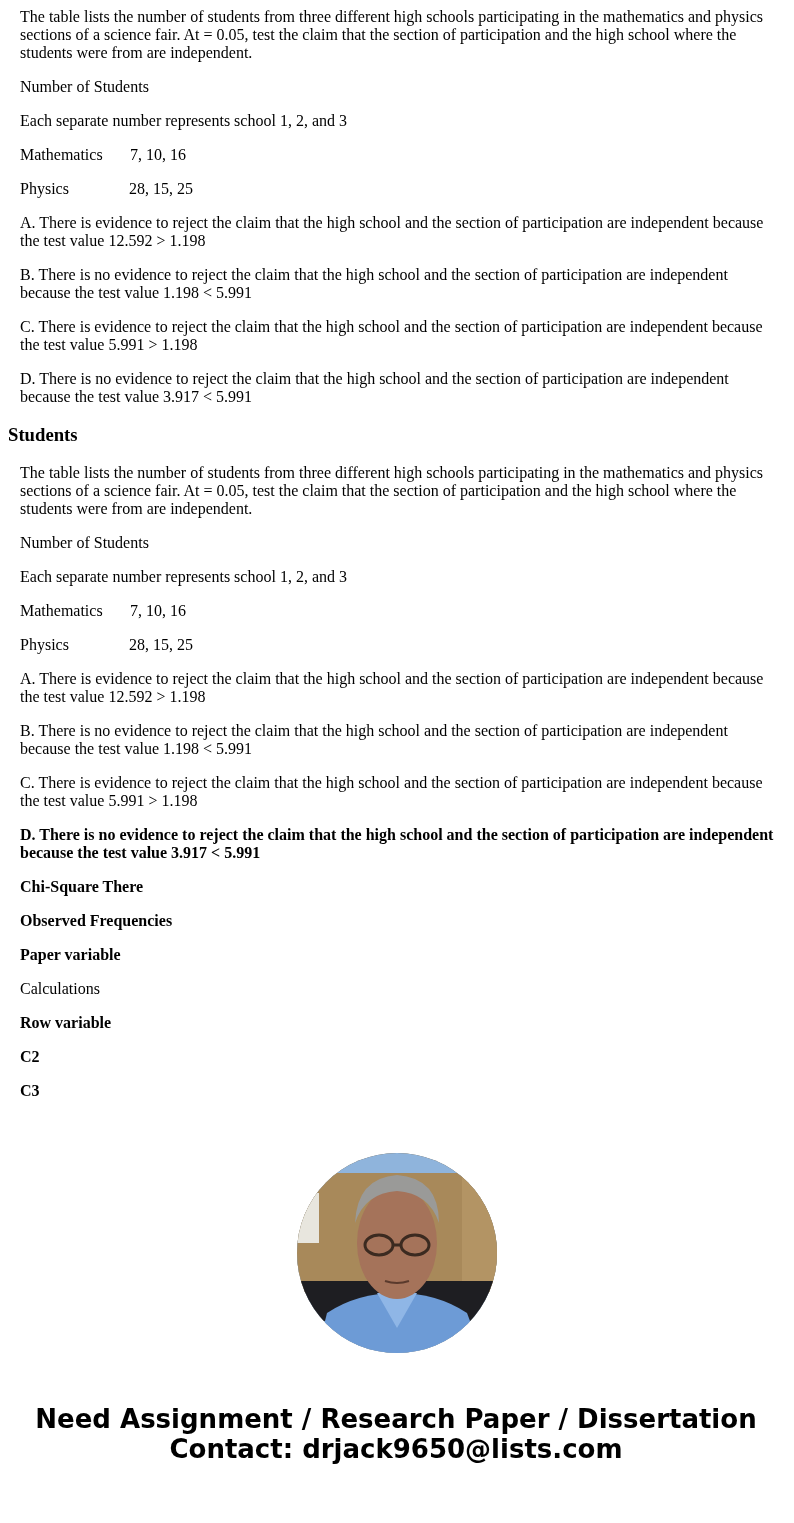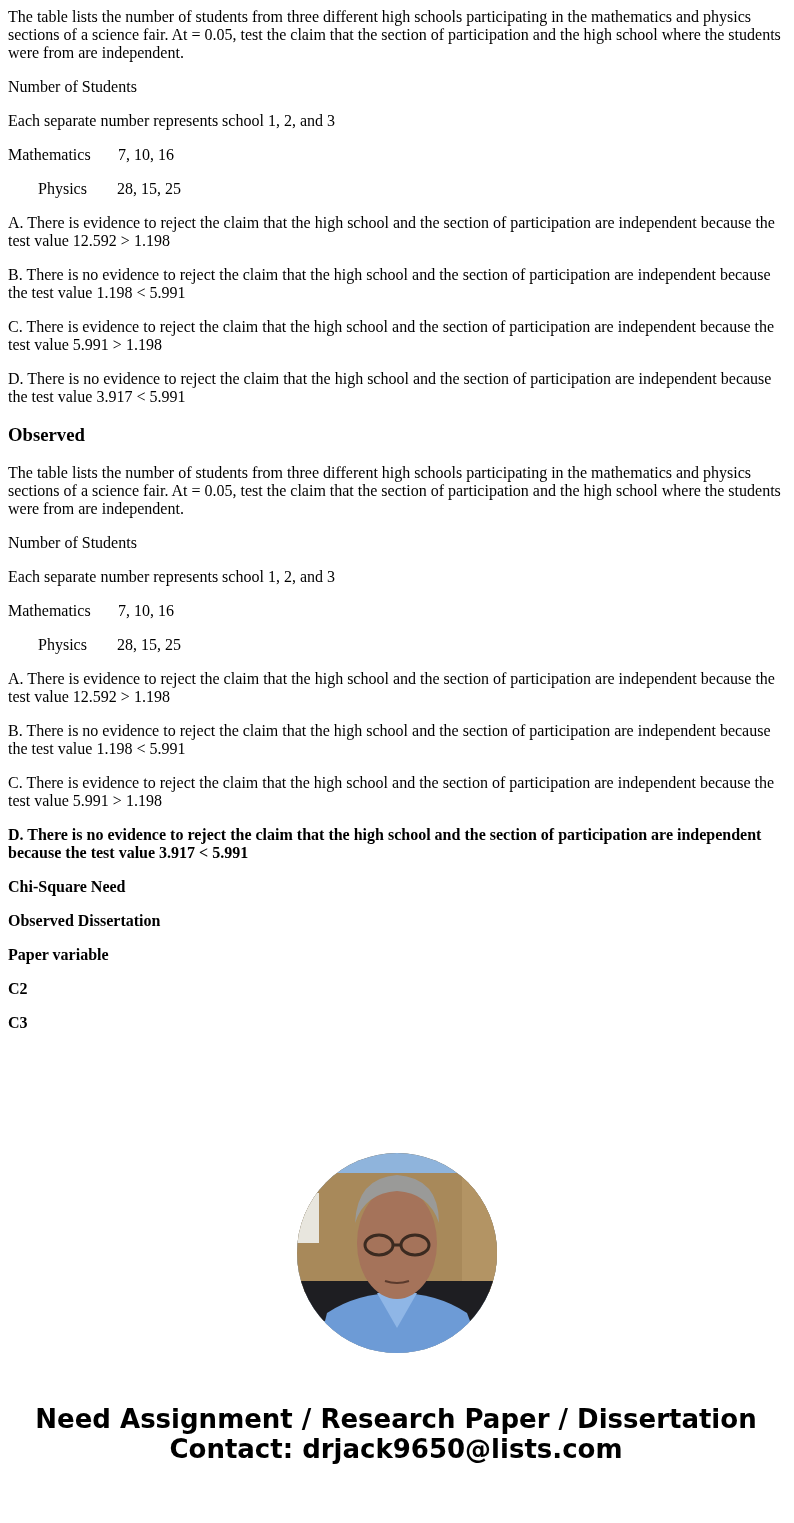--- a/index.html
+++ b/index.html
@@ -1,26 +1,26 @@
 <!DOCTYPE html>
 <html><head>
 <meta charset="utf-8">
 <style>
   html, body { margin: 0; padding: 0; background: #ffffff; }
   body { width: 794px; height: 1523px; position: relative; overflow: hidden; color: #000; }
   .content {
     position: absolute; left: 8px; top: 0; width: 778px; height: 1122px; overflow: hidden;
     font-family: "Liberation Serif", serif; font-size: 16px; line-height: 18px;
   }
-  .content p { margin: 16px 0; }
+  .content p { margin: 16px 12px; }
   .content p:first-child { margin-top: 8px; }
   .content h3 { font-size: 18.7px; font-weight: bold; margin: 18px 0; line-height: 22px; }
   .bold { font-weight: bold; }
   .row-label { display: inline-block; width: 110px; }
-  .row-label.phys { width: 109px; text-align: center; }
+  .row-label.phys { width: 109px; }
   .avatar {
     position: absolute; left: 297px; top: 1153px; width: 200px; height: 200px; border-radius: 50%;
     overflow: hidden; background: #6b5a3e;
   }
   .footer {
     position: absolute; left: 0; top: 1404px; width: 792px; text-align: center;
     font-family: "DejaVu Sans", sans-serif; font-weight: bold; font-size: 26px; line-height: 30px; color: #000;
   }
 </style>
 </head>
@@ -30,34 +30,36 @@
   <p>The table lists the number of students from three different high schools participating in the mathematics and physics sections of a science fair. At = 0.05, test the claim that the section of participation and the high school where the students were from are independent.</p>
   <p>Number of Students</p>
   <p>Each separate number represents school 1, 2, and 3</p>
   <p><span class="row-label">Mathematics</span><span>7, 10, 16</span></p>
   <p><span class="row-label phys">Physics</span><span>28, 15, 25</span></p>
   <p>A. There is evidence to reject the claim that the high school and the section of participation are independent because the test value 12.592 &gt; 1.198</p>
   <p>B. There is no evidence to reject the claim that the high school and the section of participation are independent because the test value 1.198 &lt; 5.991</p>
   <p>C. There is evidence to reject the claim that the high school and the section of participation are independent because the test value 5.991 &gt; 1.198</p>
   <p>D. There is no evidence to reject the claim that the high school and the section of participation are independent because the test value 3.917 &lt; 5.991</p>
 
-  <h3>Observed</h3>
+  <h3>Students</h3>
 
   <p>The table lists the number of students from three different high schools participating in the mathematics and physics sections of a science fair. At = 0.05, test the claim that the section of participation and the high school where the students were from are independent.</p>
   <p>Number of Students</p>
   <p>Each separate number represents school 1, 2, and 3</p>
   <p><span class="row-label">Mathematics</span><span>7, 10, 16</span></p>
   <p><span class="row-label phys">Physics</span><span>28, 15, 25</span></p>
   <p>A. There is evidence to reject the claim that the high school and the section of participation are independent because the test value 12.592 &gt; 1.198</p>
   <p>B. There is no evidence to reject the claim that the high school and the section of participation are independent because the test value 1.198 &lt; 5.991</p>
   <p>C. There is evidence to reject the claim that the high school and the section of participation are independent because the test value 5.991 &gt; 1.198</p>
   <p class="bold">D. There is no evidence to reject the claim that the high school and the section of participation are independent because the test value 3.917 &lt; 5.991</p>
-  <p class="bold">Chi-Square Need</p>
-  <p class="bold">Observed Dissertation</p>
+  <p class="bold">Chi-Square There</p>
+  <p class="bold">Observed Frequencies</p>
   <p class="bold">Paper variable</p>
+  <p>Calculations</p>
+  <p class="bold">Row variable</p>
   <p class="bold">C2</p>
   <p class="bold">C3</p>
 </div>
 
 <div class="avatar">
   <svg width="200" height="200" viewBox="0 0 200 200">
     <rect x="0" y="0" width="200" height="200" fill="#8fb4dc"></rect>
     <rect x="0" y="20" width="200" height="120" fill="#a8895a"></rect>
     <rect x="0" y="40" width="22" height="50" fill="#e8e6de"></rect>
     <rect x="165" y="20" width="35" height="120" fill="#b39464"></rect>

